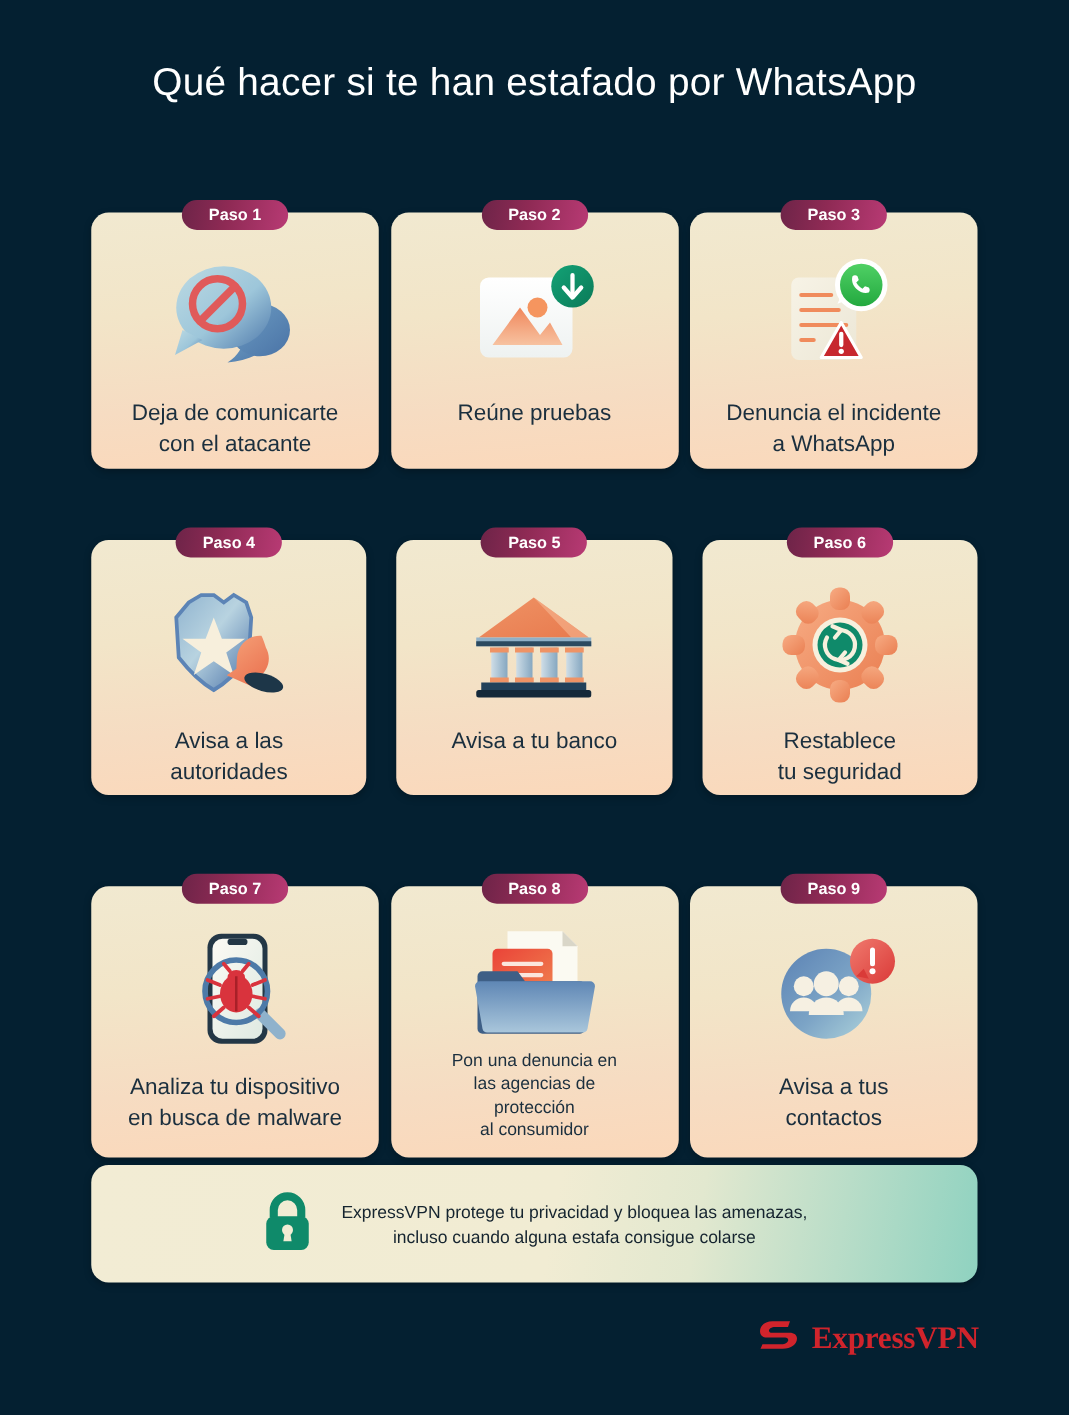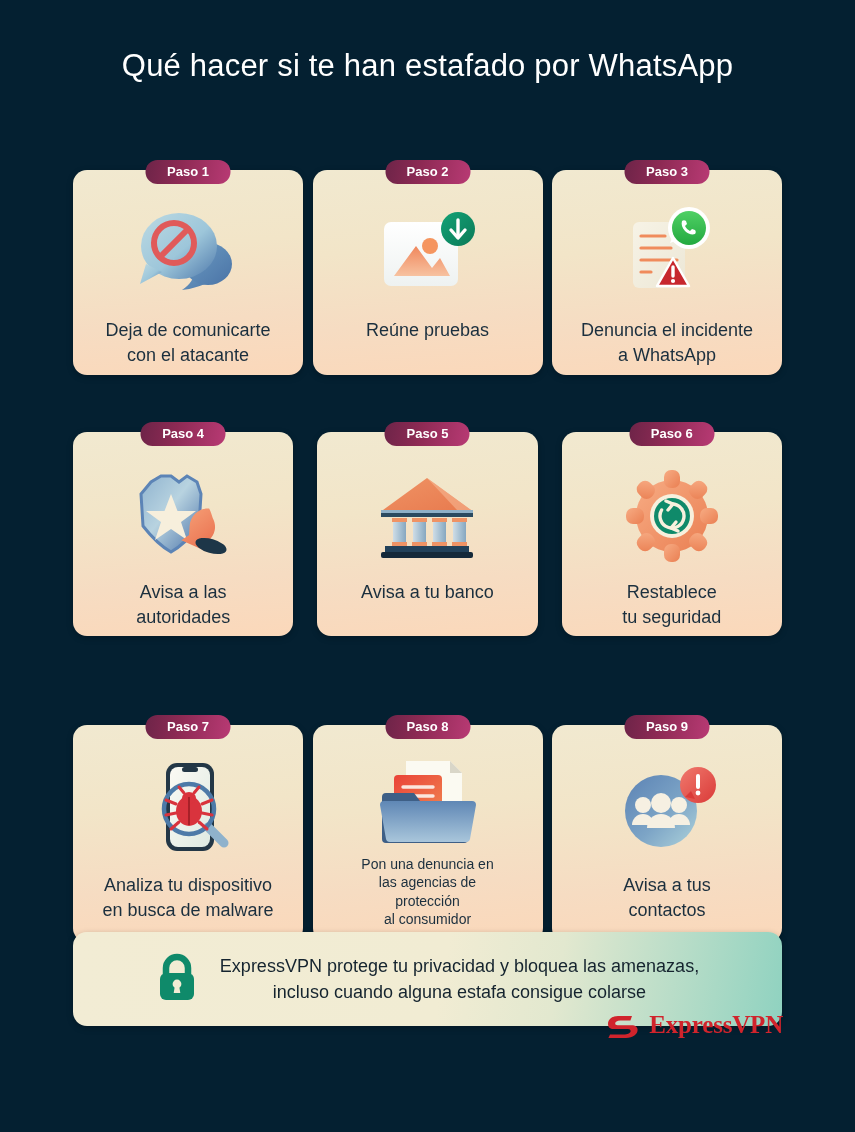--- a/index.html
+++ b/index.html
@@ -120,32 +120,33 @@
     border-radius: 14px;
     background: linear-gradient(100deg, #f2ecd4 0%, #f1ecd3 52%, #e2e8cf 68%, #b9ddc8 84%, #8fd2c0 100%);
     display: flex;
     align-items: center;
     justify-content: center;
     box-shadow: 0 2px 6px rgba(0,0,0,0.25);
   }
   .banner-lock { margin-right: 22px; flex: 0 0 auto; }
   .banner-text {
     color: #15242f;
-    font-size: 18px;
+    font-size: 14px;
     line-height: 1.45;
     text-align: center;
     white-space: pre-line;
   }
 
   
   .logo {
     position: absolute;
     right: 72px;
-    top: 1011px;
+    top: 1052px;
     display: flex;
+    align-items: center;
   }
   .logo-mark { margin-right: 9px; }
   .logo-text {
     color: #d0242c;
     font-family: "Liberation Serif", serif;
     font-size: 25px;
     font-weight: bold;
     letter-spacing: -0.2px;
   }
 </style>
@@ -346,21 +347,21 @@
             <path d="M56 36 a12 12 0 1 1 -10.4 6" fill="none" stroke="#f7f0dd" stroke-width="3.4" stroke-linecap="round"></path>
             <path d="M50 33 L57 36 L52 42" fill="none" stroke="#f7f0dd" stroke-width="3.4" stroke-linecap="round" stroke-linejoin="round"></path>
             <path d="M62 63 L55 60 L60 54" fill="none" stroke="#f7f0dd" stroke-width="3.4" stroke-linecap="round" stroke-linejoin="round"></path>
           </svg>
         </div>
         <div class="card-label">Restablece
 tu seguridad</div>
       </div>
     </div>
 
-    <div class="row row-3" style="margin-top:46px">
+    <div class="row row-3" style="margin-top:30px">
 
       <div class="card h3">
         <div class="badge">Paso 7</div>
         <div class="icon-wrap">
           <svg width="112" height="100" viewBox="0 0 112 100">
             <defs>
               <linearGradient id="g-phone" x1="0" y1="0" x2="1" y2="1">
                 <stop offset="0" stop-color="#fbfaf4"></stop>
                   <stop offset="1" stop-color="#dfeae2"></stop>
               </linearGradient>

